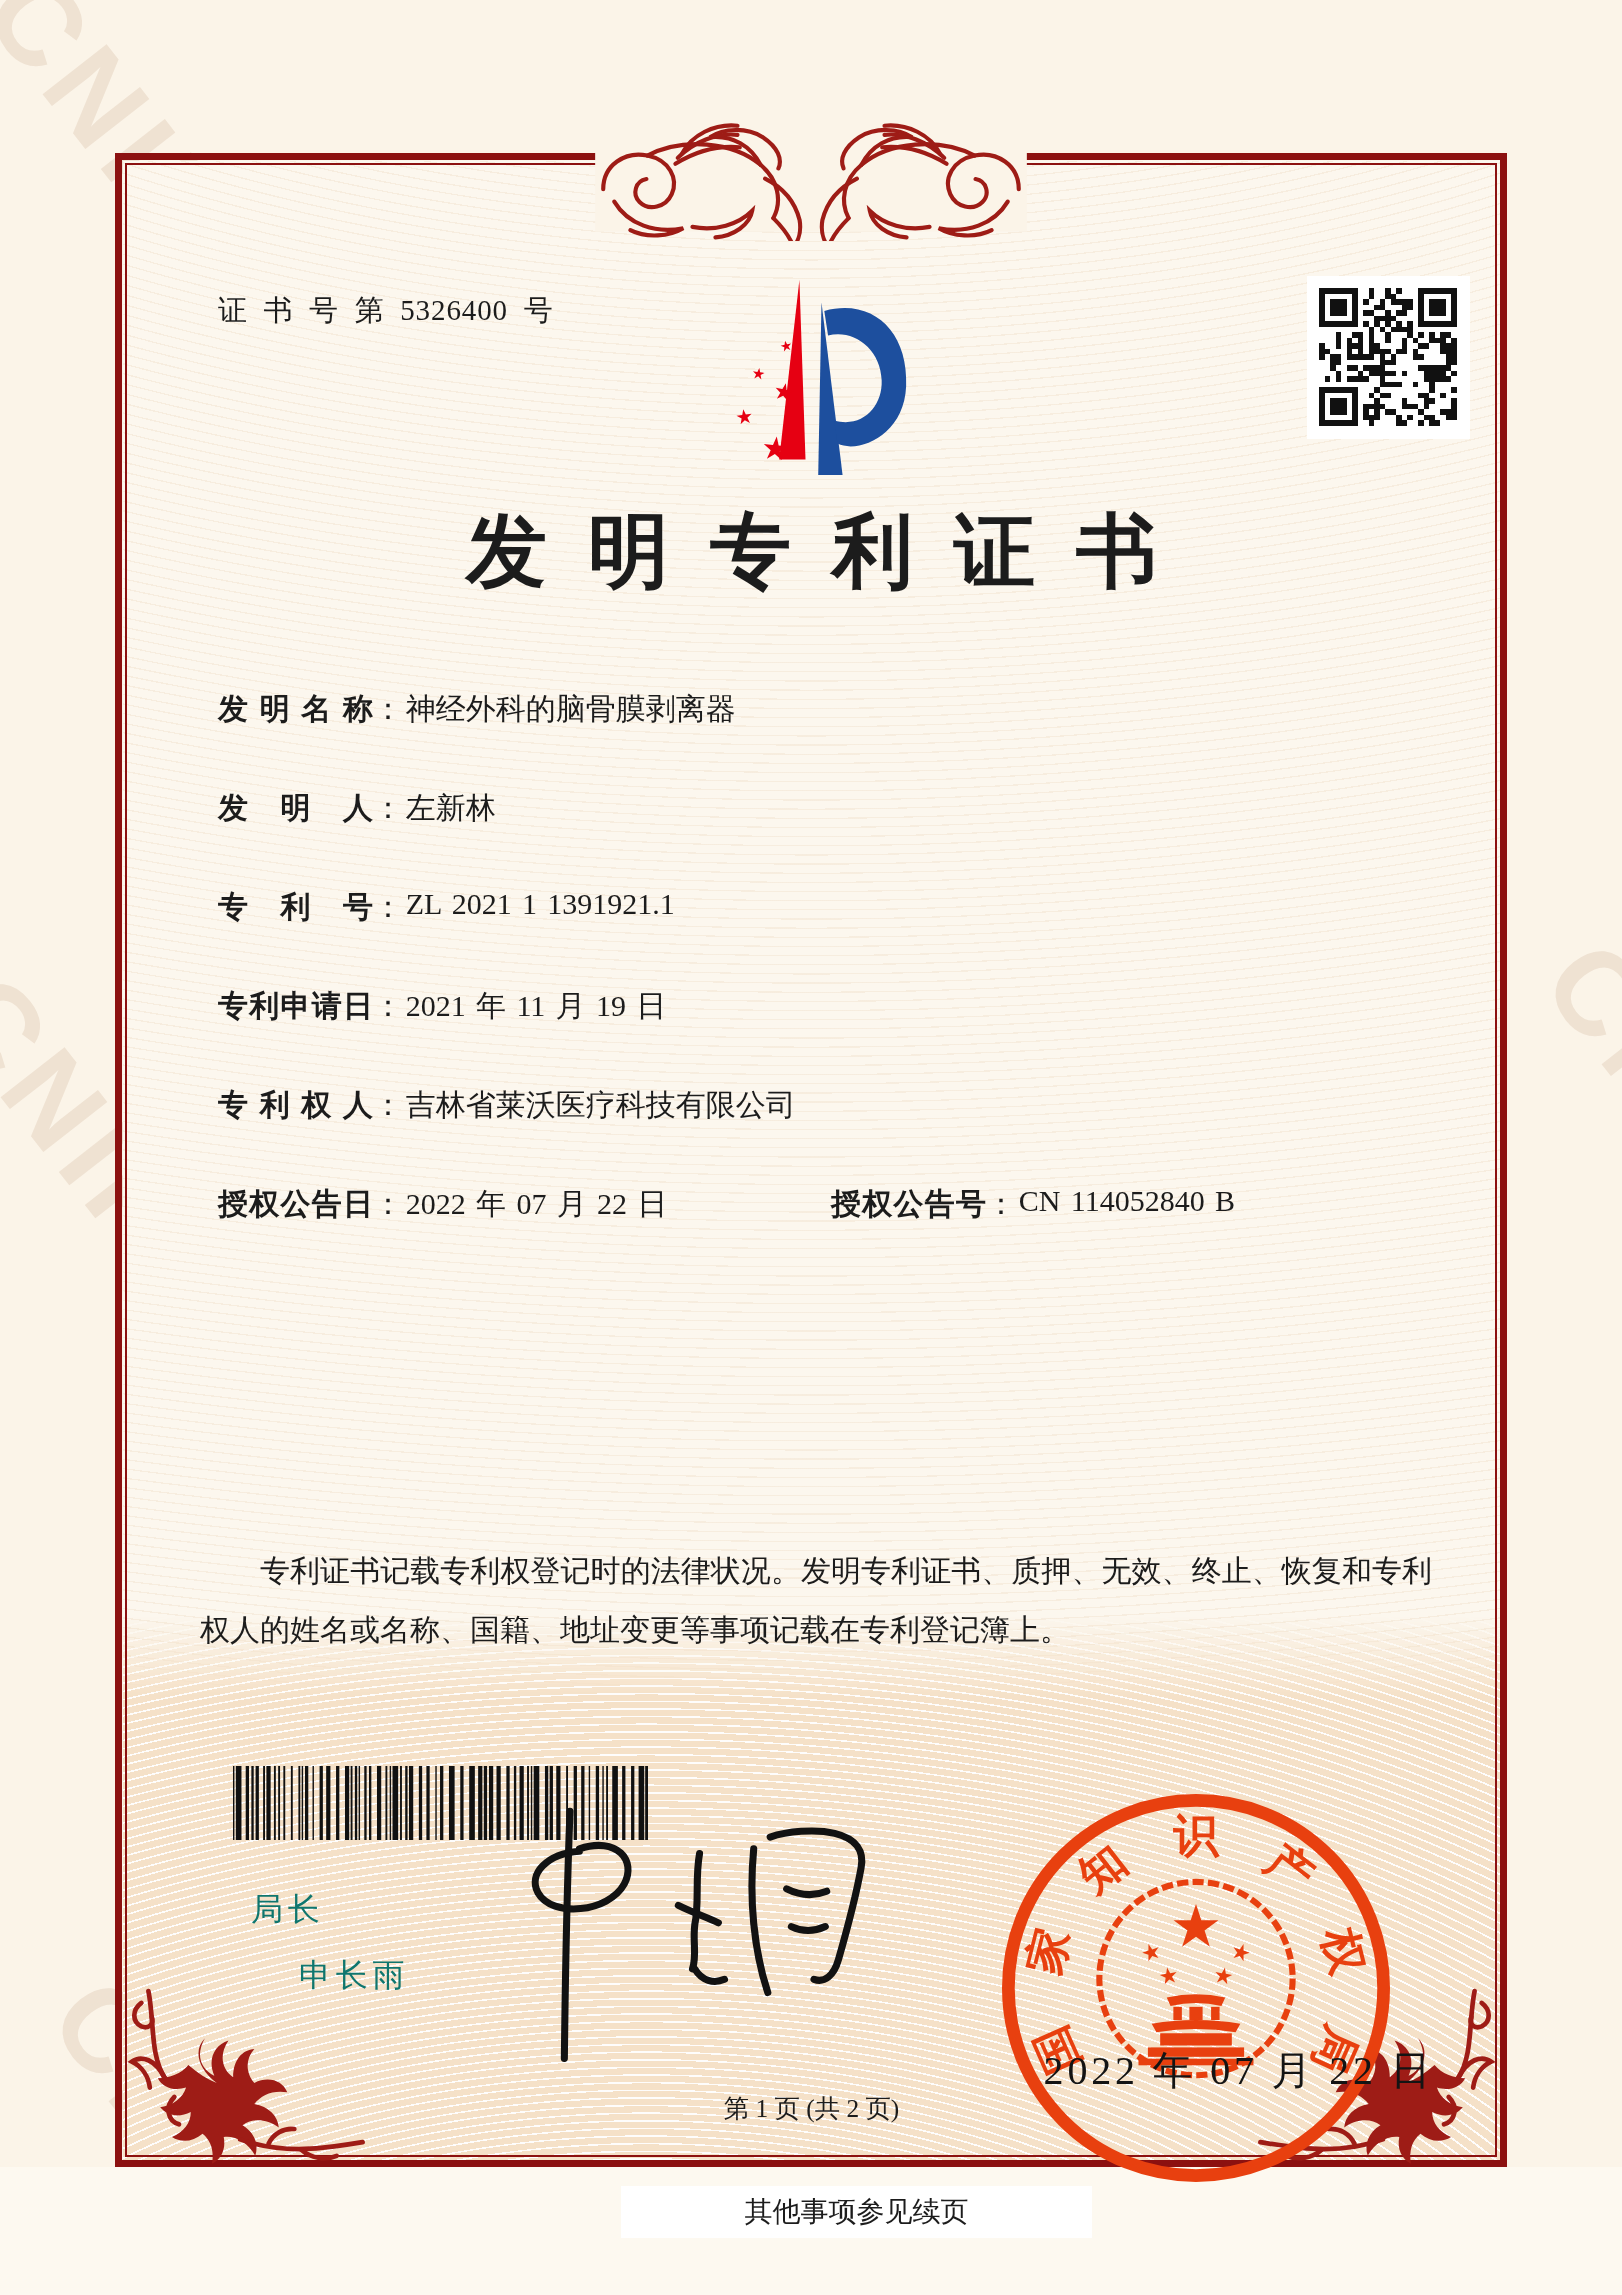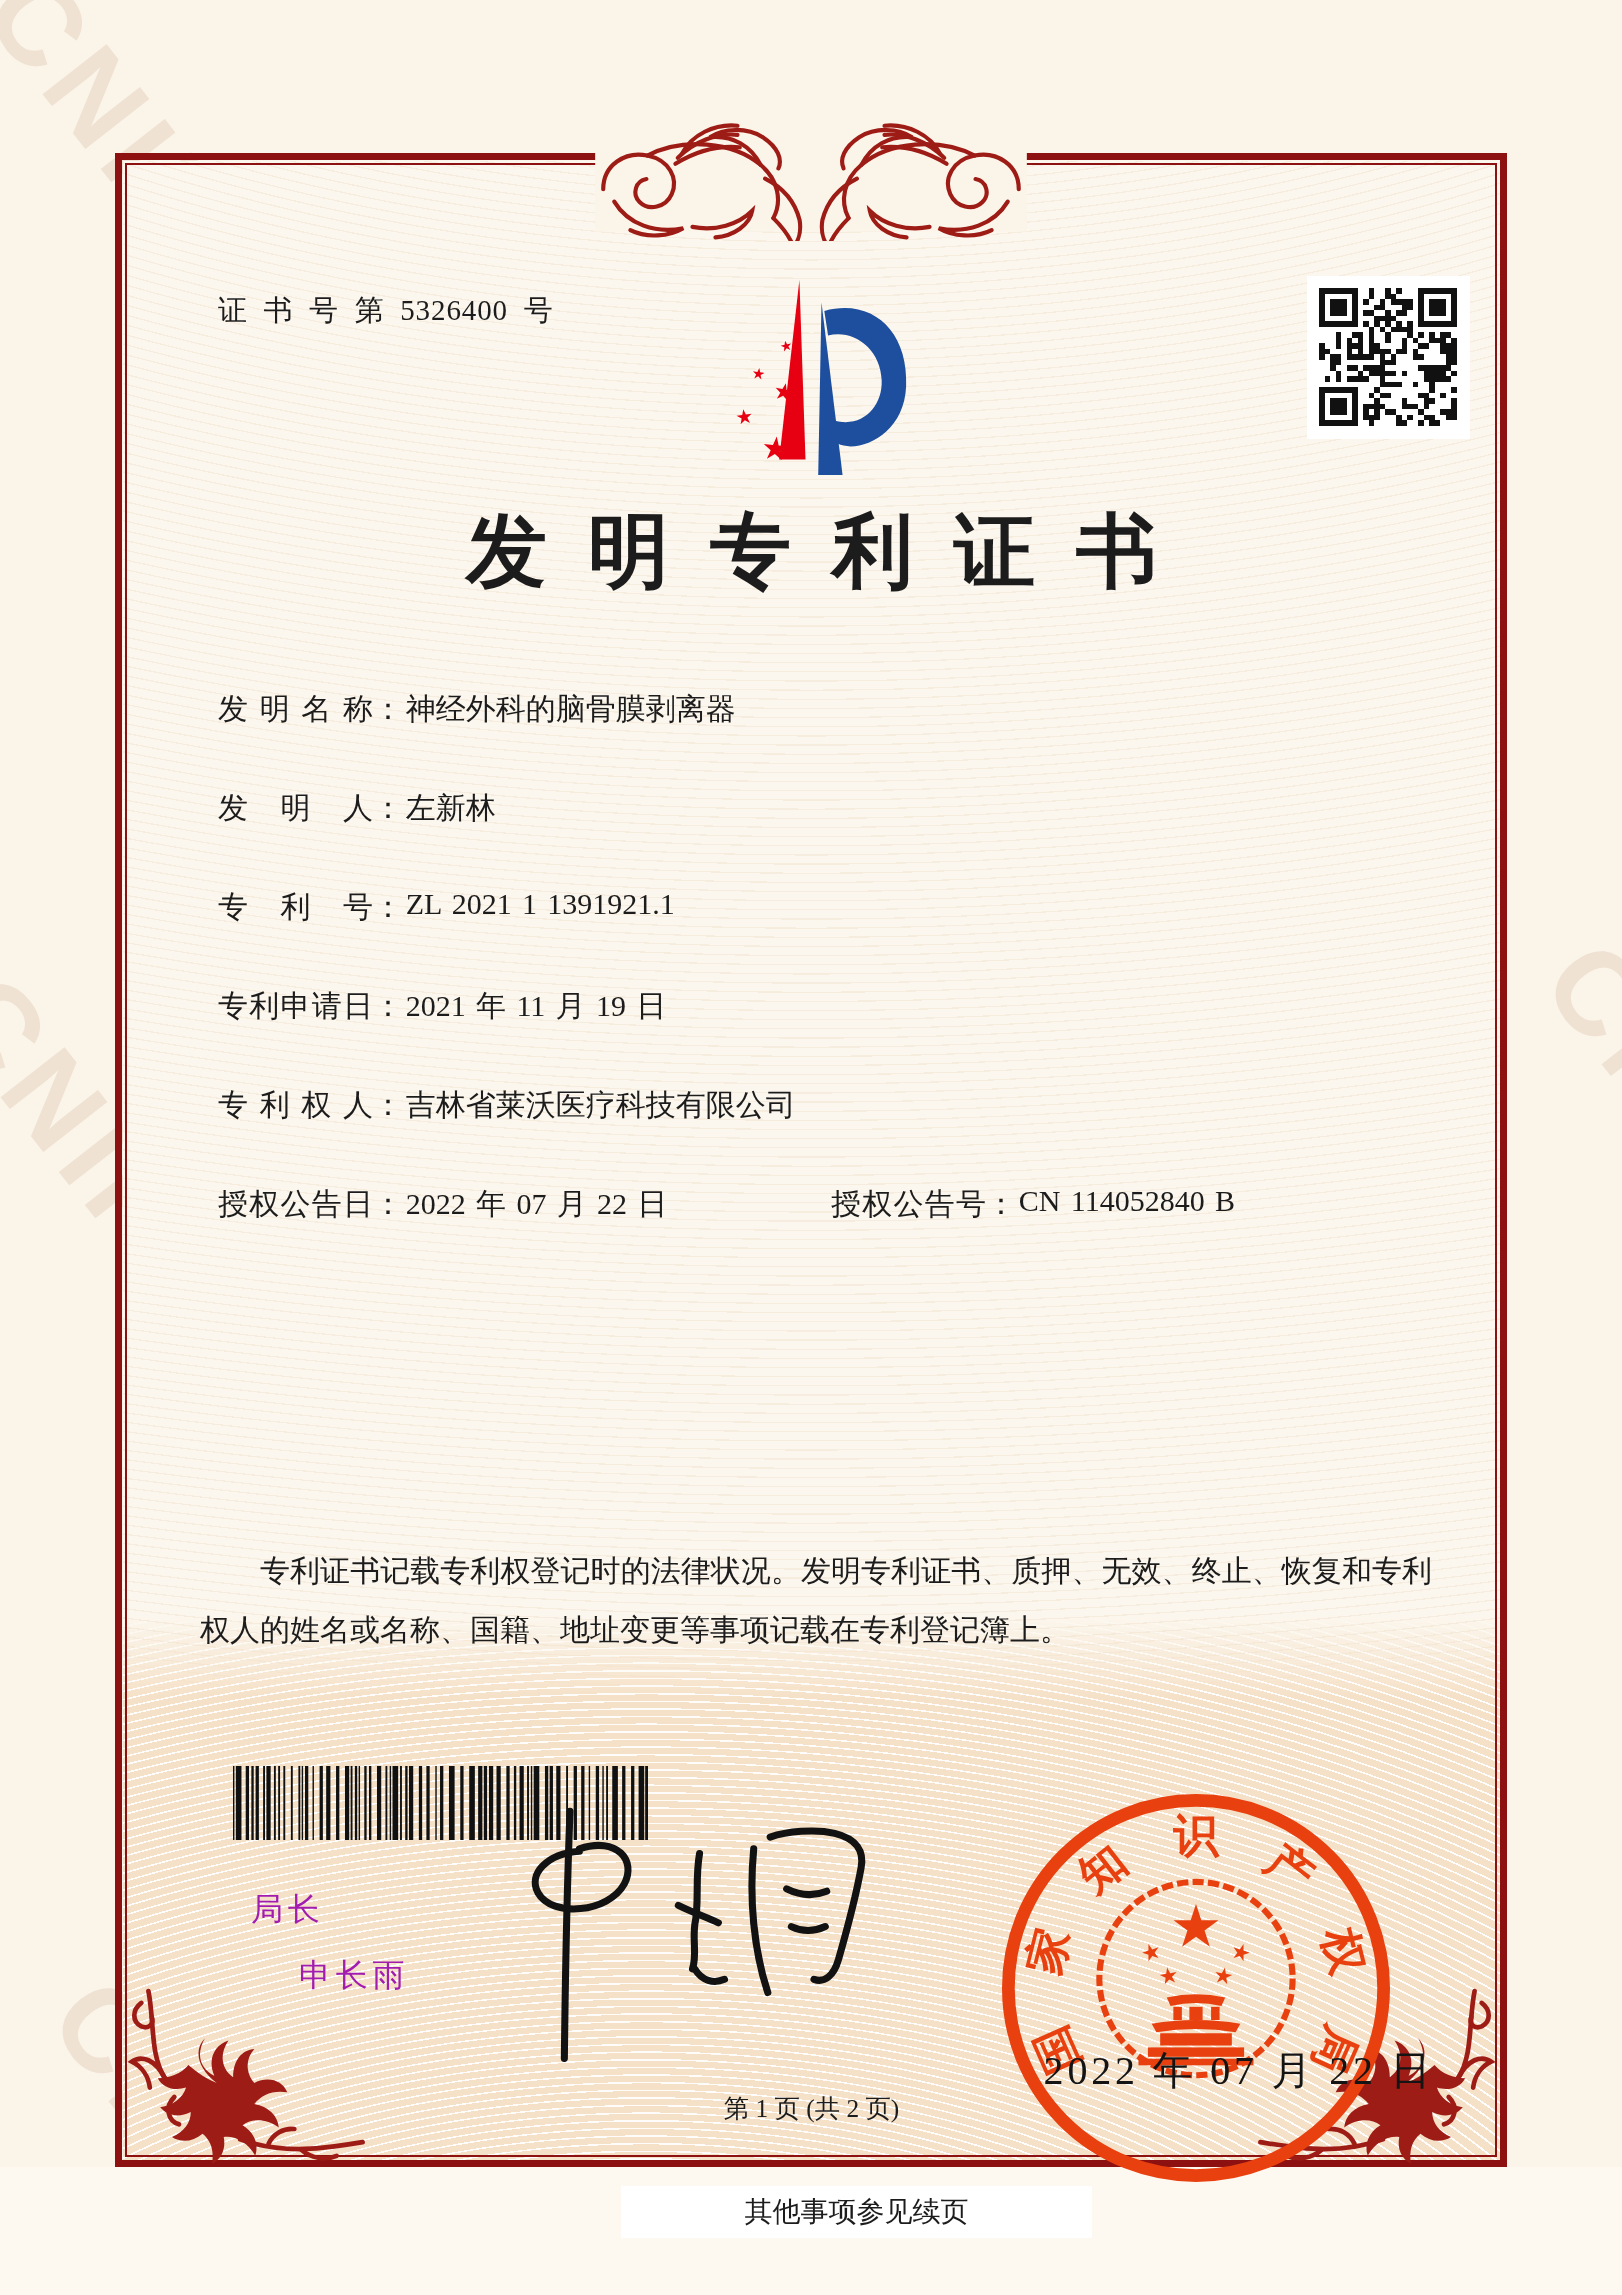--- a/index.html
+++ b/index.html
@@ -51,32 +51,32 @@
   .content{position:absolute;left:0;top:0;width:1327px;height:2295px;z-index:4;}
   .cert-no{position:absolute;left:218px;top:291px;font-size:29px;word-spacing:7.5px;letter-spacing:0.9px;}
   .title{
     position:absolute;left:0;top:498px;width:1623px;text-align:center;
     font-size:81px;font-weight:600;letter-spacing:41px;text-indent:41px;
   }
   .qr-box{position:absolute;left:1307px;top:276px;width:163px;height:163px;background:#fff;}
   .qr-box svg{position:absolute;left:12.2px;top:12.2px;}
   .fields{position:absolute;left:218px;top:689px;width:1272px;font-size:30px;}
   .frow{position:relative;height:99px;white-space:nowrap;}
-  .flabel{display:inline-block;width:155px;text-align-last:justify;vertical-align:top;}
+  .flabel{display:inline-block;width:155px;text-align-last:justify;vertical-align:top;font-weight:bold;}
   .fcolon{display:inline-block;vertical-align:top;}
   .fvalue{display:inline-block;vertical-align:top;padding-left:2.8px;word-spacing:2.8px;}
   .pair2{position:absolute;left:613px;top:0;}
   .legal{
     position:absolute;left:200px;width:1232px;font-size:30px;line-height:59px;
     text-align:justify;text-indent:2em;word-break:break-all;
   }
   .barcode{position:absolute;left:233px;top:1766px;width:415px;height:74px;}
   .director-label,.director-name{
     position:absolute;left:251px;font-family:"Liberation Sans","DejaVu Sans",sans-serif;
-    font-size:32px;letter-spacing:4.7px;color:#a21caf;text-align:center;
+    font-size:32px;letter-spacing:4.7px;color:#0f766e;text-align:center;
   }
   .director-label{top:1888px;}
   .director-name{top:1954px;margin-left:48px;}
   .signature{position:absolute;left:424px;top:1804px;}
   .seal{position:absolute;left:998px;top:1790px;}
   .seal text{font-family:"Liberation Serif","DejaVu Serif",serif;font-weight:700;font-size:96px;}
   .seal-date{
     position:absolute;left:1013px;top:2043px;width:452px;text-align:center;
     font-size:40px;letter-spacing:3.8px;color:#141414;z-index:5;
   }

